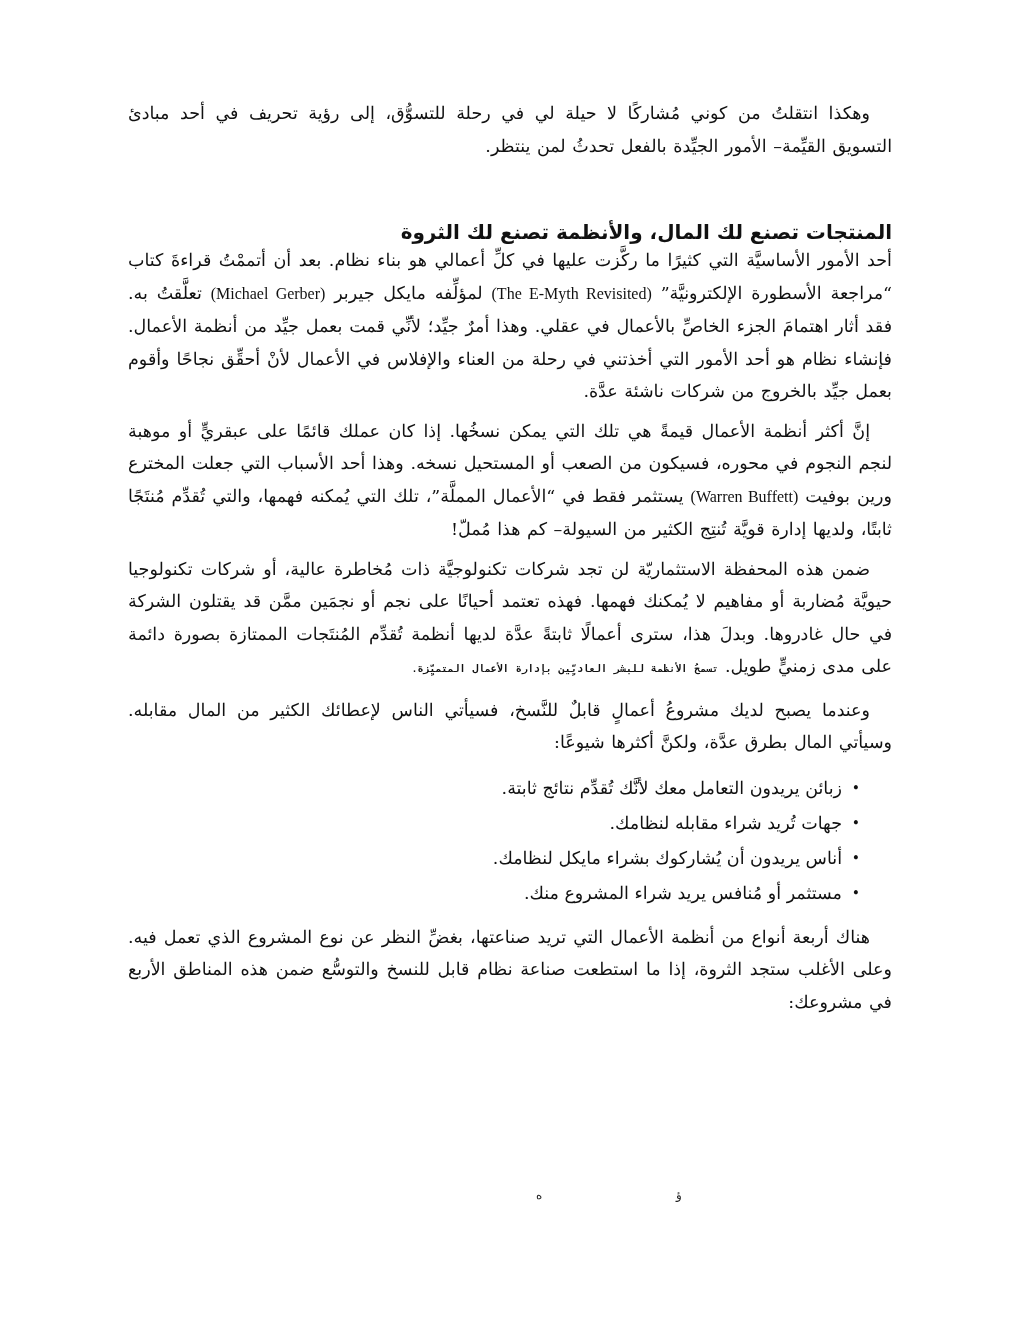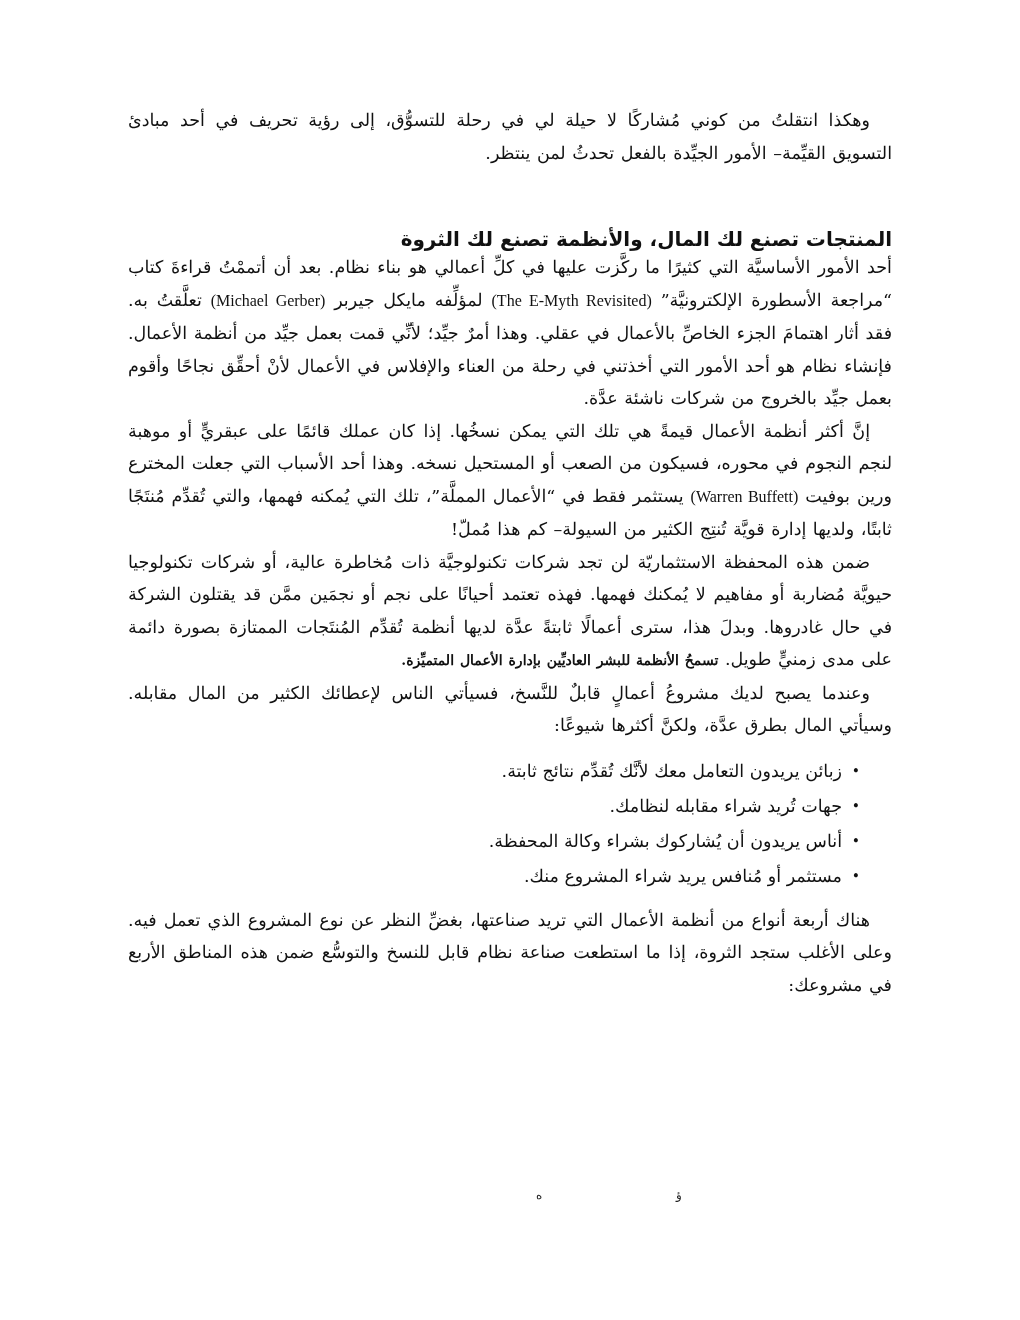--- a/index.html
+++ b/index.html
@@ -11,21 +11,21 @@
       width: 1020px;
       height: 1320px;
       position: relative;
       overflow: hidden;
       color: #111111;
       font-family: "DejaVu Serif", "Liberation Serif", serif;
     }
     .page {
       position: absolute;
       left: 128px;
-      top: 104px;
+      top: 97px;
       width: 764px;
       direction: rtl;
       text-align: justify;
       text-align-last: right;
     }
     .para {
       font-size: 17.5px;
       line-height: 32.5px;
       margin: 0;
       word-spacing: 1px;
@@ -34,32 +34,33 @@
       text-indent: 22px;
     }
     .gap-intro { height: 58px; }
     .heading {
       font-family: "DejaVu Sans", "Liberation Sans", sans-serif;
       font-weight: bold;
       font-size: 20px;
       line-height: 24px;
       margin: 0 0 0 0;
     }
-    .para-spaced { margin-top: 0; }
+    .para-spaced { margin-top: 7px; }
     .latin {
       font-family: Liberation Serif, serif;
       font-size: 16px;
     }
     .latin-italic {
       font-family: "Liberation Serif", "DejaVu Serif", serif;
       font-size: 16px;
     }
     .small-bold {
       font-weight: bold;
-      font-size: 14px;
+      font-size: 10px;
+      font-family: Liberation Mono, monospace;
     }
     ul.bullets {
       list-style: none;
       margin: 12px 0 10px 0;
       padding: 0 32px 0 0;
     }
     ul.bullets li {
       font-size: 17.5px;
       line-height: 35px;
       position: relative;
@@ -93,21 +94,21 @@
 
   <p class="para indent para-spaced"><span>إنَّ أكثر أنظمة الأعمال قيمةً هي تلك التي يمكن نسخُها. إذا كان عملك قائمًا على عبقريٍّ أو موهبة لنجم النجوم في محوره، فسيكون من الصعب أو المستحيل نسخه. وهذا أحد الأسباب التي جعلت المخترع ورين بوفيت </span><span class="latin">(Warren Buffett)</span><span> يستثمر فقط في “الأعمال المملَّة”، تلك التي يُمكنه فهمها، والتي تُقدِّم مُنتَجًا ثابتًا، ولديها إدارة قويَّة تُنتِج الكثير من السيولة– كم هذا مُملّ!</span></p>
 
   <p class="para indent para-spaced"><span>ضمن هذه المحفظة الاستثماريّة لن تجد شركات تكنولوجيَّة ذات مُخاطرة عالية، أو شركات تكنولوجيا حيويَّة مُضاربة أو مفاهيم لا يُمكنك فهمها. فهذه تعتمد أحيانًا على نجم أو نجمَين ممَّن قد يقتلون الشركة في حال غادروها. وبدلَ هذا، سترى أعمالًا ثابتةً عدَّة لديها أنظمة تُقدِّم المُنتَجات الممتازة بصورة دائمة على مدى زمنيٍّ طويل. </span><span class="small-bold">تسمحُ الأنظمة للبشر العاديِّين بإدارة الأعمال المتميِّزة.</span></p>
 
   <p class="para indent para-spaced">وعندما يصبح لديك مشروعُ أعمالٍ قابلٌ للنَّسخ، فسيأتي الناس لإعطائك الكثير من المال مقابله. وسيأتي المال بطرق عدَّة، ولكنَّ أكثرها شيوعًا:</p>
 
   <ul class="bullets">
     <li><span class="bullet">•</span><span>زبائن يريدون التعامل معك لأنَّك تُقدِّم نتائج ثابتة.</span></li>
     <li><span class="bullet">•</span><span>جهات تُريد شراء مقابله لنظامك.</span></li>
-    <li><span class="bullet">•</span><span>أناس يريدون أن يُشاركوك بشراء وكالة المحفظة.</span></li>
+    <li><span class="bullet">•</span><span>أناس يريدون أن يُشاركوك بشراء مايكل لنظامك.</span></li>
     <li><span class="bullet">•</span><span>مستثمر أو مُنافس يريد شراء المشروع منك.</span></li>
   </ul>
 
   <p class="para indent">هناك أربعة أنواع من أنظمة الأعمال التي تريد صناعتها، بغضِّ النظر عن نوع المشروع الذي تعمل فيه. وعلى الأغلب ستجد الثروة، إذا ما استطعت صناعة نظام قابل للنسخ والتوسُّع ضمن هذه المناطق الأربع في مشروعك:</p>
 
 </div>
 
 <span class="stray" style="left:536px;">ه</span>
 <span class="stray" style="left:676px;">ؤ</span>
 

